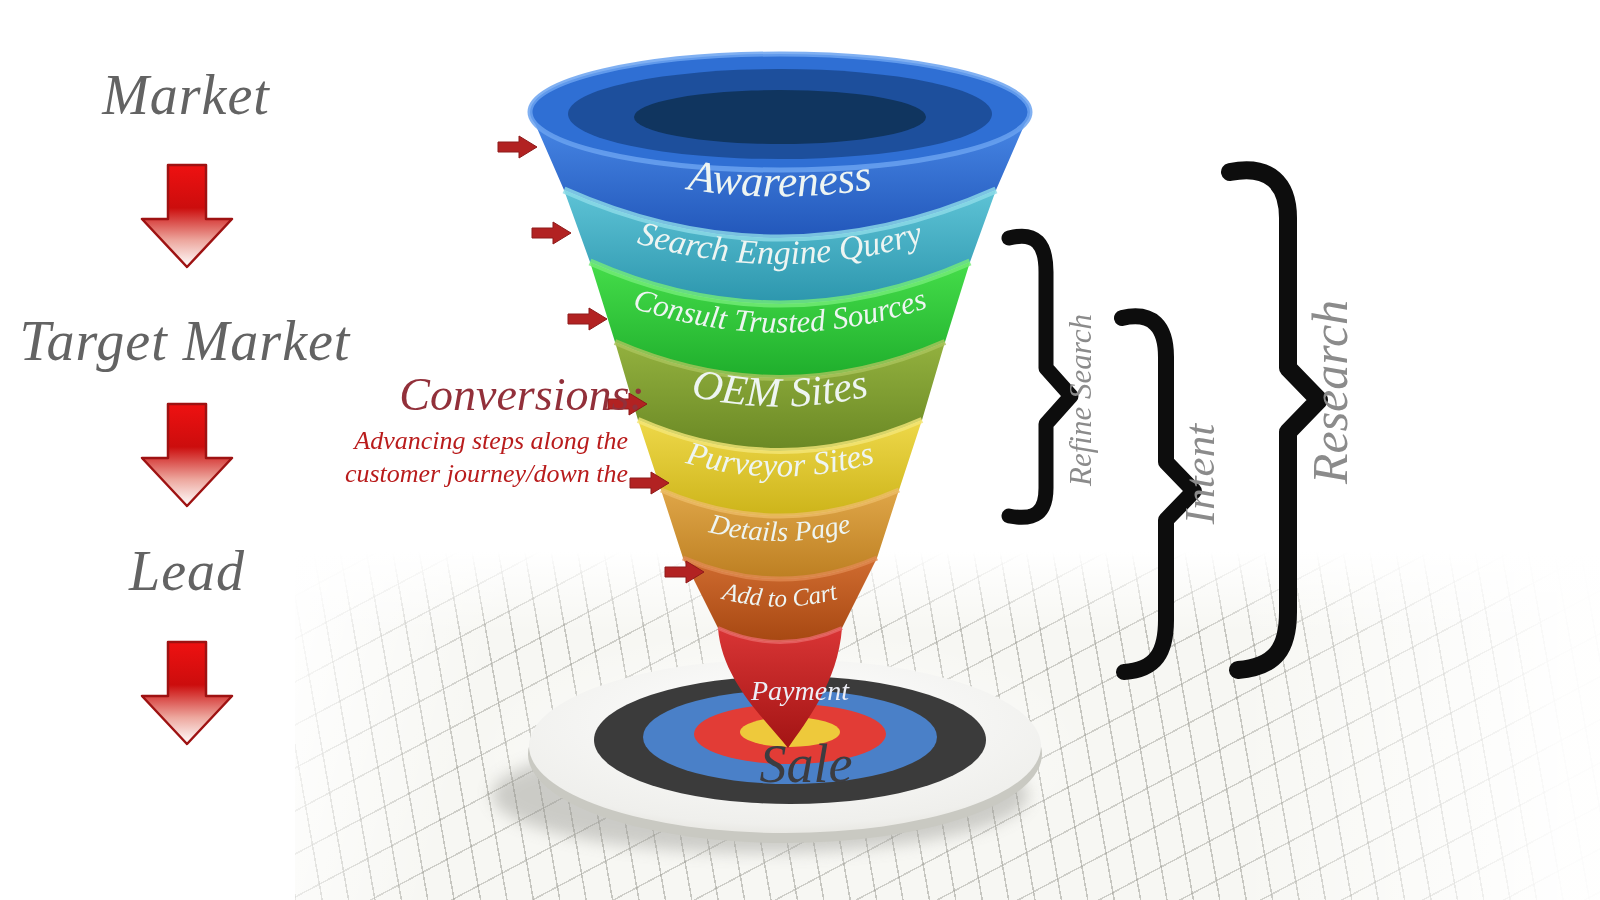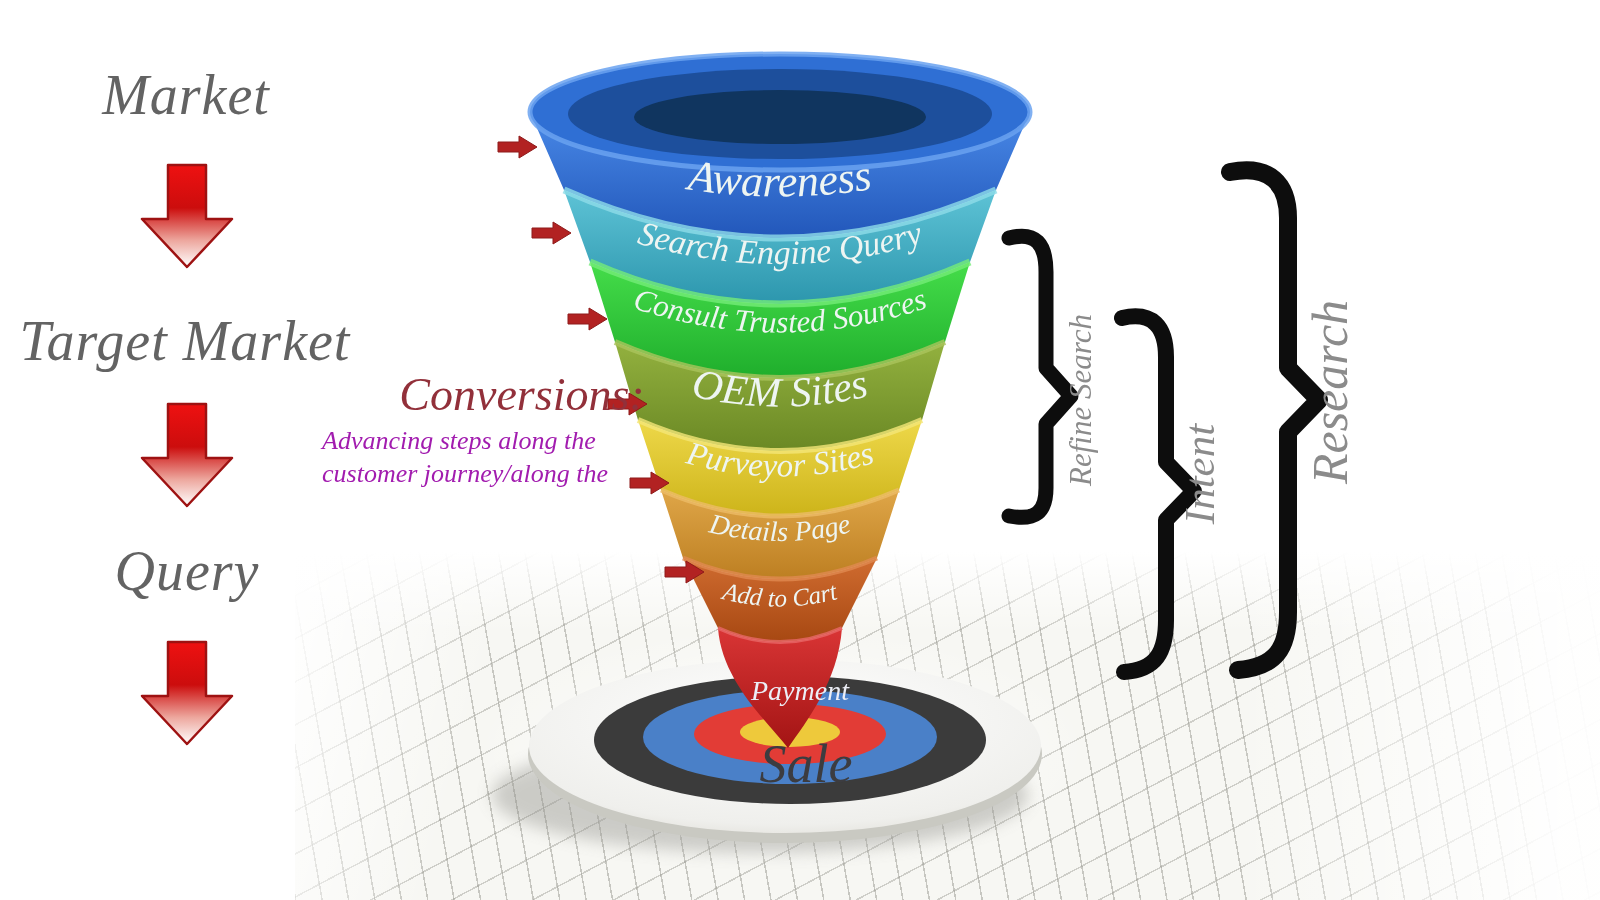--- a/index.html
+++ b/index.html
@@ -31,21 +31,21 @@
     font-size:56px;letter-spacing:1px;
   }
   .svg-layer{position:absolute;left:0;top:0;}
   
   .conv-title{
     position:absolute;left:474px;top:394px;transform:translate(-50%,-50%);
     font-style:italic;font-size:46px;color:#92303a;white-space:nowrap;margin-left:48px;
   }
   .conv-desc{
     position:absolute;left:322px;top:424px;width:306px;
-    text-align:left;font-style:italic;font-size:26px;line-height:33px;color:#a21caf;
+    text-align:right;font-style:italic;font-size:26px;line-height:33px;color:#b91c1c;
   }
   
   .ftext{font-family:"Liberation Serif", serif;font-style:italic;}
   .stage-label{fill:#eef5f2;}
   .brace-label{fill:#8b8b8b;}
   .sale-label{fill:#3c3c40;}
   .payment-label{fill:#eceef6;}
 </style>
 </head>
 <body>
@@ -215,21 +215,21 @@
       <path d="M 1122 318 C 1153 311 1166 327 1166 357 L 1166 462 L 1194 491 L 1166 520 L 1166 620 C 1166 652 1156 670 1124 672" stroke-width="16"></path>
       <path d="M 1230 172 C 1270 164 1288 184 1288 218 L 1288 368 L 1319 400 L 1288 432 L 1288 612 C 1288 648 1276 667 1238 670" stroke-width="18"></path>
     </g>
     <text class="ftext brace-label" font-size="31" text-anchor="middle" transform="rotate(-90 1091 400)" x="1091" y="400">Refine Search</text>
     <text class="ftext brace-label" font-size="43" text-anchor="middle" transform="rotate(-90 1214 474)" x="1214" y="474">Intent</text>
     <text class="ftext brace-label" font-size="50" text-anchor="middle" transform="rotate(-90 1347 392)" x="1347" y="392">Research</text>
   </svg>
 
   <div class="flow-label" style="left:186px;top:95px;">Market</div>
   <div class="flow-label" style="left:185px;top:341px;">Target Market</div>
-  <div class="flow-label" style="left:187px;top:571px;">Query</div>
+  <div class="flow-label" style="left:187px;top:571px;">Lead</div>
 
   <div class="conv-title">Conversions:</div>
   <div class="conv-desc">
     <div>Advancing steps along the</div>
-    <div>customer journey/along the</div>
+    <div>customer journey/down the</div>
   </div>
 
 </div>
 
 </body></html>

